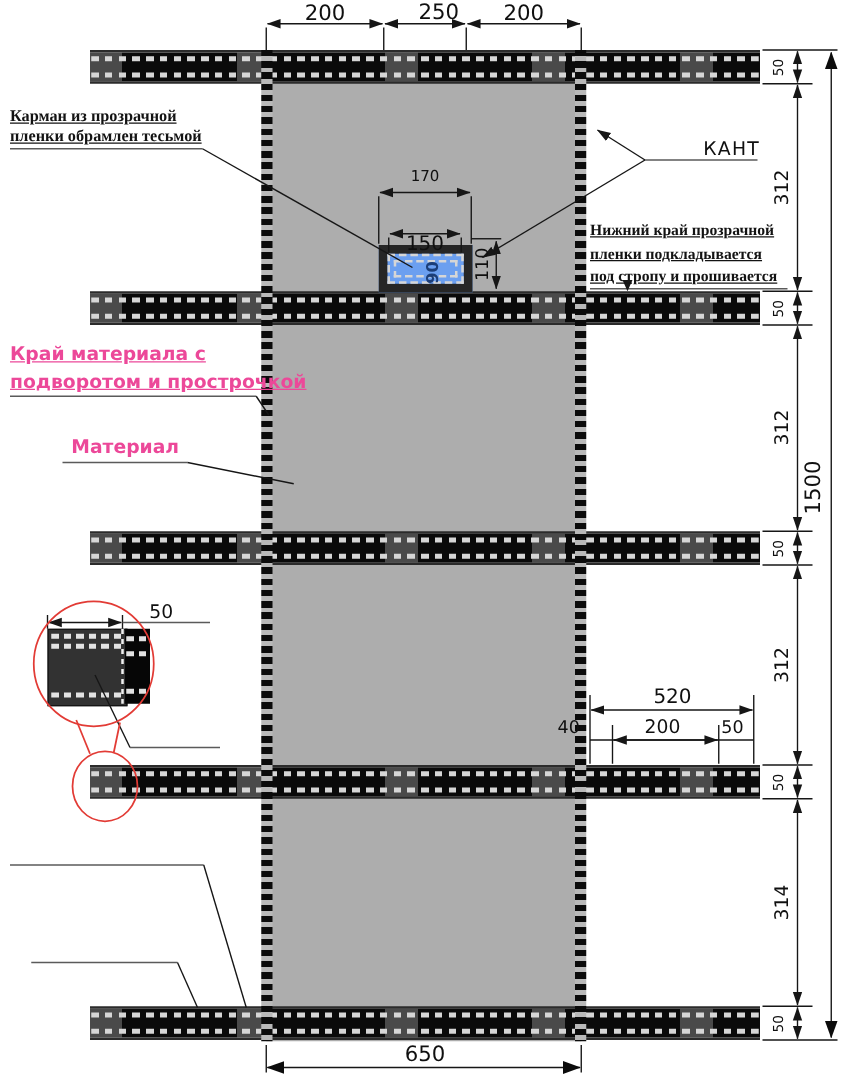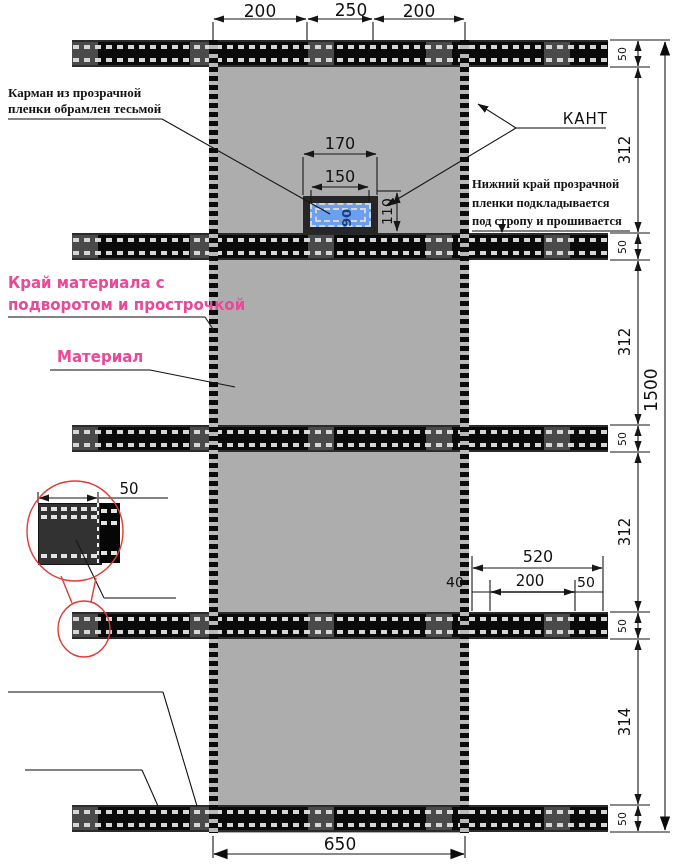--- a/index.html
+++ b/index.html
@@ -36,21 +36,21 @@
   
   .detail-box { left:38px; top:503px; width:62px; height:60px; background:#323232; border:1px solid #141414; z-index:6; }
   .detail-black { left:100px; top:503px; width:20px; height:60px; background:#060606; z-index:6; }
   .stitch-row { position:absolute; height:4px; background:repeating-linear-gradient(90deg,#e2e2e2 0 6px,rgba(0,0,0,0) 6px 10px); }
   .detail-dash-v { left:97px; top:503px; width:2px; height:60px; z-index:7;
     background:repeating-linear-gradient(180deg,#efefef 0 4px,rgba(0,0,0,0) 4px 8px); }
   
   .lbl-serif { font-family:"Liberation Serif",serif; font-weight:bold; color:#131313; z-index:9; }
   .lbl-sans  { font-family:"DejaVu Sans",sans-serif; font-weight:bold; color:#ec4899; z-index:9; }
   .dim { font-family:"DejaVu Sans",sans-serif; color:#101010; z-index:9; text-align:center; }
-  .ml { white-space:pre-line; }
+  .ml { white-space:pre-line;text-decoration:underline; }
   .rot { transform:rotate(-90deg); }
   .chain-sm { font-size:11px; }
   .chain-lg { font-size:15px; }
   svg.overlay { position:absolute; left:0; top:0; z-index:8; pointer-events:none; }
   svg .dl { stroke:#161616; stroke-width:1.1; fill:none; }
   svg .ul { stroke:#5a5a5a; stroke-width:1.3; fill:none; }
   svg .red { stroke:#e23b35; stroke-width:1.4; fill:none; }
 </style>
 </head>
 <body>
@@ -211,22 +211,22 @@
       <line class="dl" x1="213" y1="836" x2="213" y2="858"></line>
       <line class="dl" x1="465" y1="836" x2="465" y2="858"></line>
       <line class="dl" x1="214" y1="854" x2="464" y2="854" marker-start="url(#arB)" marker-end="url(#arB)"></line>
     </g>
   </svg>
 
   <div class="abs dim" style="left:230px;top:1px;width:60px;font-size:17px">200</div>
   <div class="abs dim" style="left:321px;top:0;width:60px;font-size:17px">250</div>
   <div class="abs dim" style="left:389px;top:1px;width:60px;font-size:17px">200</div>
 
-  <div class="abs dim" style="left:310px;top:134px;width:60px;font-size:16px">170</div>
-  <div class="abs dim" style="left:312px;top:167px;width:56px;font-size:16px">150</div>
+  <div class="abs dim" style="left:310px;top:134px;width:60px;font-size:12px">170</div>
+  <div class="abs dim" style="left:312px;top:185px;width:56px;font-size:16px">150</div>
   <div class="abs dim rot" style="left:366px;top:204px;width:40px;height:15px;font-size:14px">110</div>
   <div class="abs dim rot" style="left:331px;top:211px;width:30px;height:14px;font-size:13px;font-weight:bold;color:#1c3e78">90</div>
 
   <div class="abs dim" style="left:114px;top:480px;width:30px;font-size:15px">50</div>
 
   <div class="abs dim" style="left:503px;top:547px;width:70px;font-size:16px">520</div>
   <div class="abs dim" style="left:441px;top:574px;width:28px;font-size:14px">40</div>
   <div class="abs dim" style="left:500px;top:572px;width:60px;font-size:15px">200</div>
   <div class="abs dim" style="left:572px;top:574px;width:28px;font-size:14px">50</div>
 

